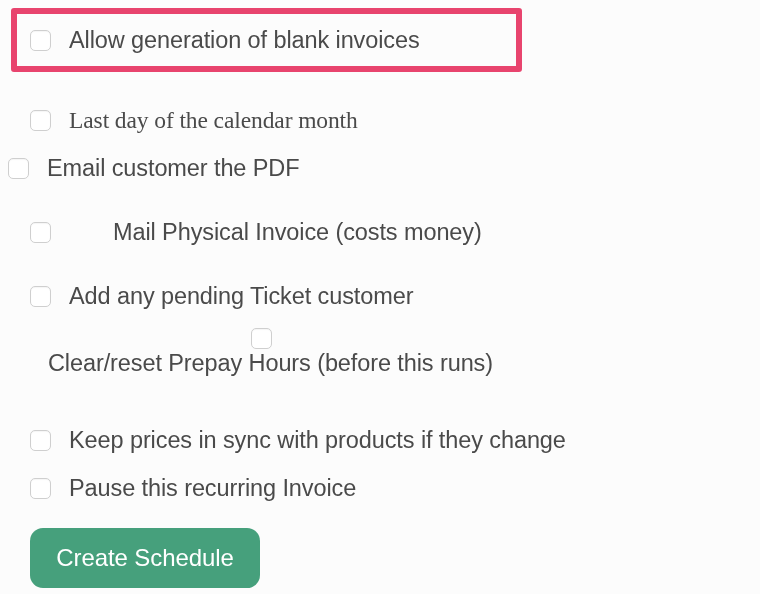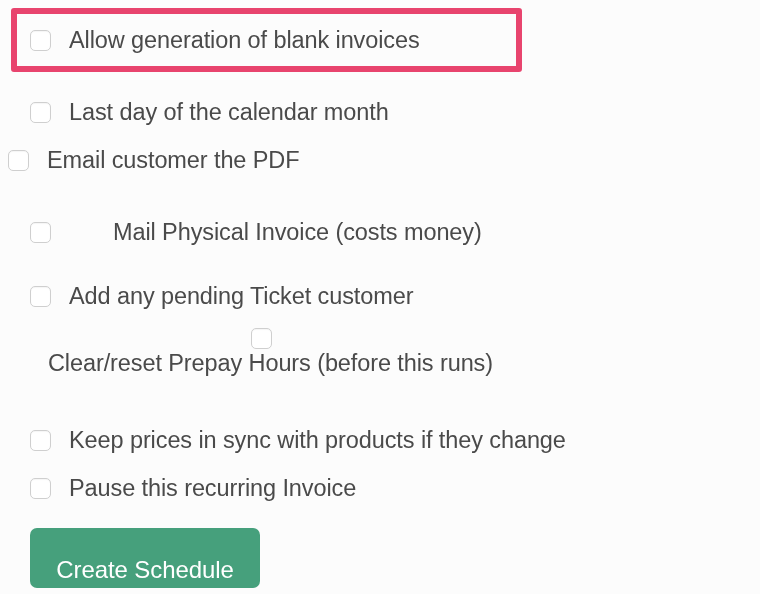--- a/index.html
+++ b/index.html
@@ -75,47 +75,47 @@
   }
 
   .submit-button {
     position: absolute;
     left: 30px;
     top: 528px;
     width: 230px;
     height: 60px;
     background: #46a07c;
     border: none;
-    border-radius: 7px;
+    border-radius: 13px;
     color: #ffffff;
     font-family: "Liberation Sans", sans-serif;
     font-size: 24px;
     letter-spacing: -0.1px;
     text-align: center;
     line-height: 60px;
     cursor: pointer;
     box-sizing: border-box;
-    padding: 12px;
+    padding: 0;
   }
 </style>
 </head>
 <body>
 
 <div id="app">
 
   <div class="option-list">
       <div class="option-row" style="top: 8px;">
         <span class="checkbox"></span>
         <span class="option-label">Allow generation of blank invoices</span>
       </div>
-      <div class="option-row" style="top: 80px;">
+      <div class="option-row" style="top: 88px; font-family: Liberation Serif, serif;">
         <span class="checkbox"></span>
         <span class="option-label">Last day of the calendar month</span>
       </div>
-      <div class="option-row" style="top: 128px; padding-left: 8px;">
+      <div class="option-row" style="top: 136px; padding-left: 8px;">
         <span class="checkbox"></span>
         <span class="option-label">Email customer the PDF</span>
       </div>
       <div class="option-row" style="top: 200px; gap: 44px;">
         <span class="checkbox"></span>
         <span class="option-label">Mail Physical Invoice (costs money)</span>
       </div>
       <div class="option-row" style="top: 264px;">
         <span class="checkbox"></span>
         <span class="option-label">Add any pending Ticket customer</span>

